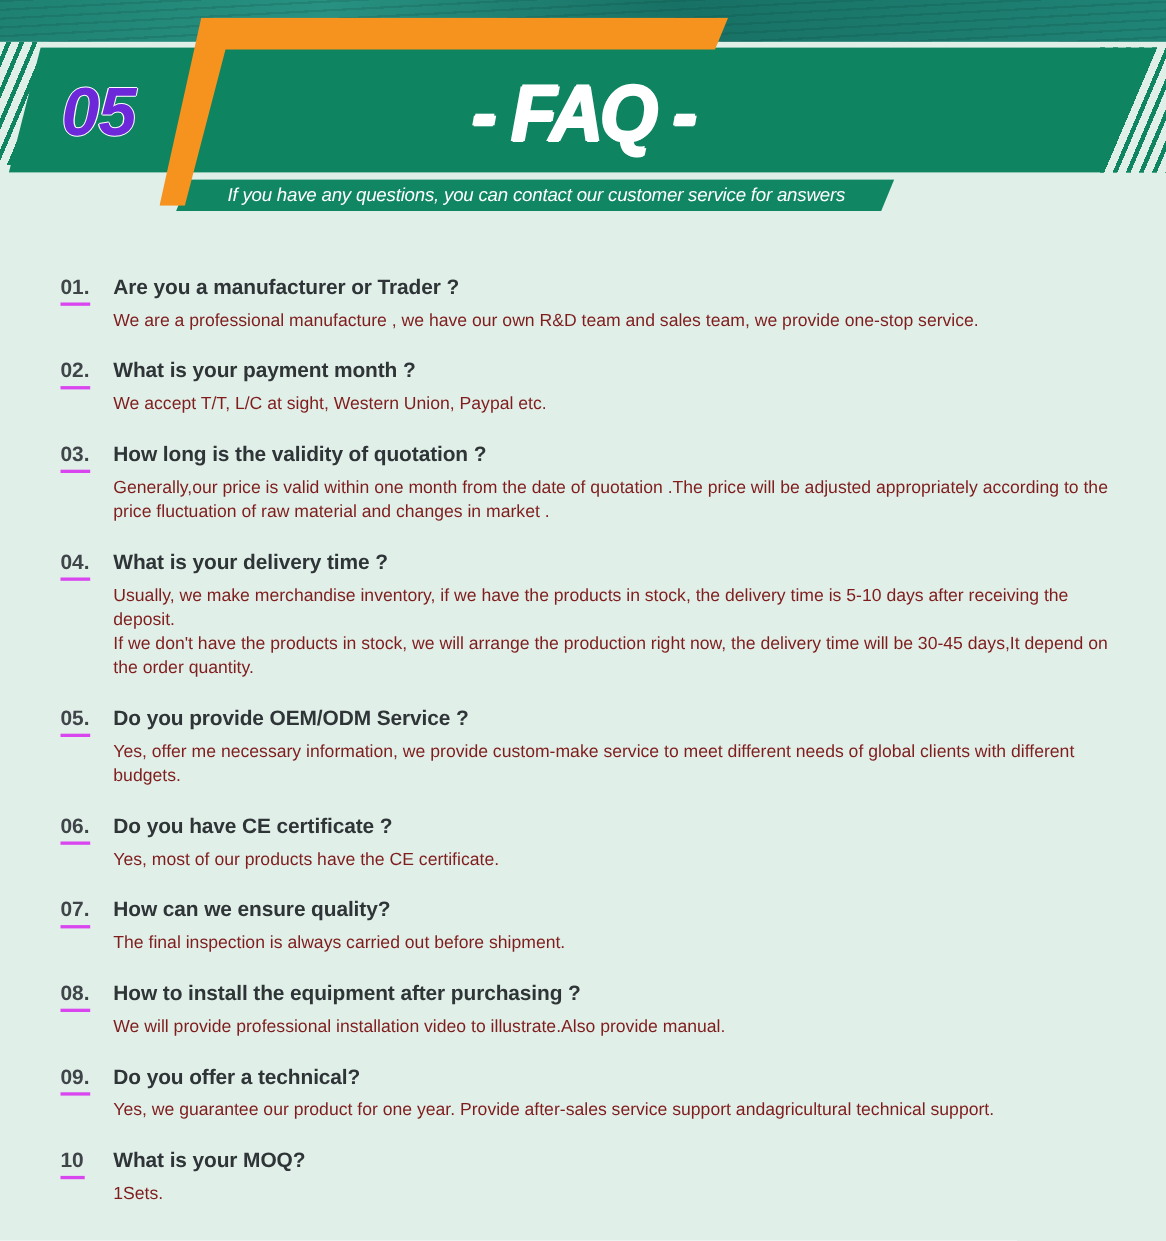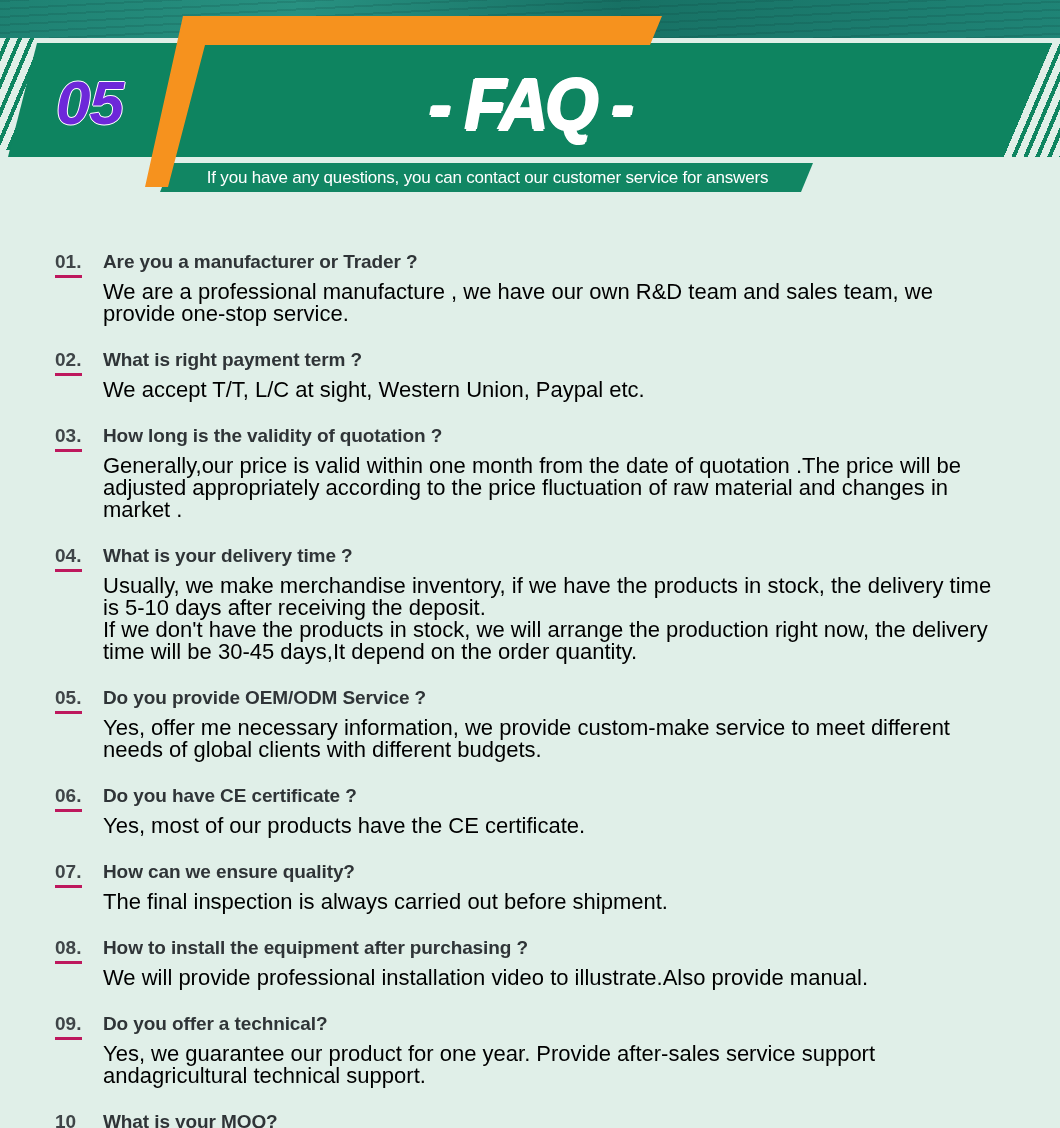--- a/index.html
+++ b/index.html
@@ -52,42 +52,42 @@
   }
   
   .subtitle-banner{
     position:absolute;left:160px;top:163px;width:655px;height:29px;
     background:#11States865f;
     background:#118663;
     clip-path:polygon(12px 0,653px 0,641px 100%,0 100%);
   }
   .subtitle{
     width:100%;text-align:center;
-    font-size:17px;line-height:29px;
+    font-style:italic;font-size:17px;line-height:29px;
     color:#fff;letter-spacing:-.2px;
   }
   
   .faq-list{position:absolute;left:55px;top:250px;width:960px;}
   .faq-item{display:flex;align-items:flex-start;margin-bottom:23px;}
   .faq-num{flex:0 0 48px;width:48px;}
   .faq-num span{
     display:inline-block;
     font-weight:700;font-size:19px;line-height:24px;
     color:#3f4548;
-    border-bottom:3px solid #be185d;
+    border-bottom:3px solid #d946ef;
     padding:0 1px 1px 0;
   }
   .faq-body{flex:1;max-width:908px;}
   .faq-q{
     font-weight:700;font-size:19px;line-height:24px;
     color:#2f3437;letter-spacing:-.1px;margin:0 0 7px;
   }
   .faq-a{
-    font-size:22px;line-height:22px;
-    color:#000000;white-space:pre-line;
+    font-size:16px;line-height:22px;
+    color:#7f1d1d;white-space:pre-line;
   }
 </style>
 </head>
 <body>
 
 <div class="page">
 
   <div class="photo-band"></div>
   <div class="hatch hatch-left"></div>
   <div class="hatch hatch-right"></div>
@@ -110,21 +110,21 @@
         <div class="faq-q">Are you a manufacturer or Trader ?</div>
         <div class="faq-a">We are a professional manufacture , we have our own R&amp;D team and sales team, we provide one-stop service.</div>
       </div>
     </div>
 
     <div class="faq-item">
       <div class="faq-num">
         <span>02.</span>
       </div>
       <div class="faq-body">
-        <div class="faq-q">What is right payment term ?</div>
+        <div class="faq-q">What is your payment month ?</div>
         <div class="faq-a">We accept T/T, L/C at sight, Western Union, Paypal etc.</div>
       </div>
     </div>
 
     <div class="faq-item">
       <div class="faq-num">
         <span>03.</span>
       </div>
       <div class="faq-body">
         <div class="faq-q">How long is the validity of quotation ?</div>

